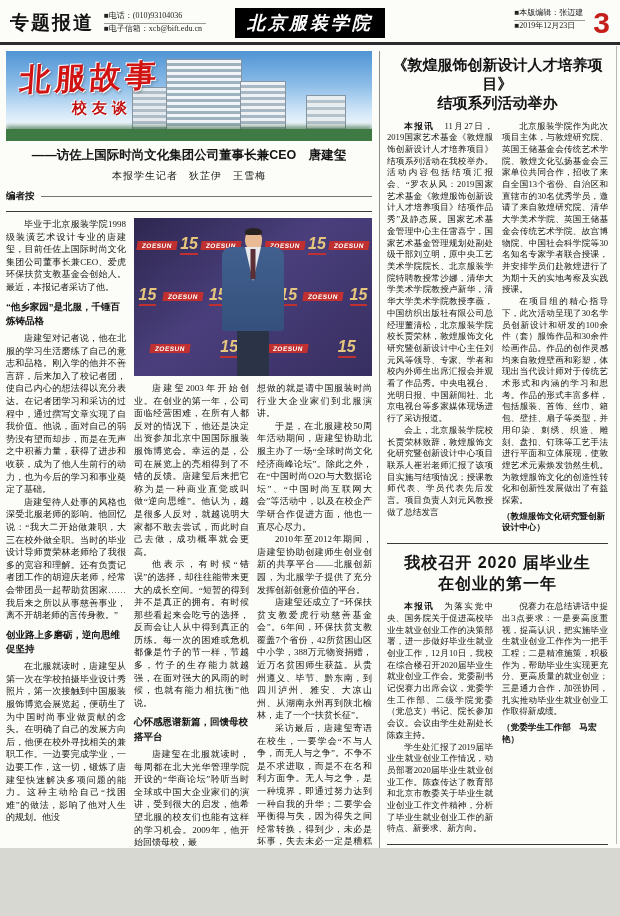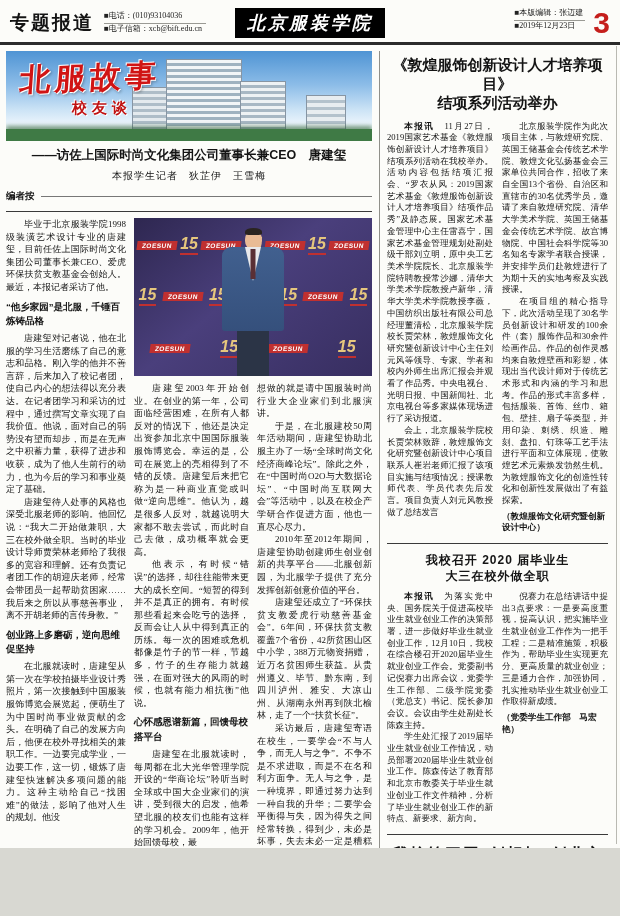--- a/index.html
+++ b/index.html
@@ -99,21 +99,21 @@
   .man-body::before { content:""; position:absolute; left:50%; top:0; transform:translateX(-50%);
                       width:16px; height:34px; background:#e8e9ec; clip-path:polygon(0 0,100% 0,50% 100%); }
   .man-body::after { content:""; position:absolute; left:50%; top:2px; transform:translateX(-50%);
                      width:5px; height:30px; background:#5a2f35; }
   .man-legs { width:32px; height:46px; background:#2b3446; margin:0 auto; }
 
   
   .r-article { padding:2px 0 4px; }
   .r-title { text-align:center; font-weight:bold; line-height:1.28; margin:3px 0 7px; }
   .r-title.serif { font-size:15px; }
-  .r-title.sans { font-family:"Liberation Sans","DejaVu Sans",sans-serif; font-size:12px; letter-spacing:1px; }
+  .r-title.sans { font-family:"Liberation Sans","DejaVu Sans",sans-serif; font-size:16px; letter-spacing:1px; }
   .r-title.sans.smaller { font-size:16.5px; }
   .r-cols { display:flex; gap:9px; }
   .r-col { flex:1; min-width:0; font-size:8.6px; line-height:11.7px; text-align:justify; }
   .r-rule { border-top:1.5px solid #3a3a3a; margin:5px 0 4px; }
 </style>
 </head>
 <body>
 
 <div class="page">
 
@@ -232,21 +232,21 @@
               <p class="para attr-line">（敦煌服饰文化研究暨创新设计中心）</p>
             </div>
         </div>
       </div>
 
       <div class="r-rule"></div>
 
       <div class="r-article">
         <div class="r-title sans">
           <span>我校召开 2020 届毕业生</span><br>
-          <span>大三在校外做全职</span>
+          <span>在创业的第一年</span>
         </div>
         <div class="r-cols">
           <div class="r-col">
               <p class="para"><b class="lead">本报讯</b>　为落实党中央、国务院关于促进高校毕业生就业创业工作的决策部署，进一步做好毕业生就业创业工作，12月10日，我校在综合楼召开2020届毕业生就业创业工作会。党委副书记倪赛力出席会议，党委学生工作部、二级学院党委（党总支）书记、院长参加会议。会议由学生处副处长陈森主持。</p>
               <p class="para">学生处汇报了2019届毕业生就业创业工作情况，动员部署2020届毕业生就业创业工作。陈森传达了教育部和北京市教委关于毕业生就业创业工作文件精神，分析了毕业生就业创业工作的新特点、新要求、新方向。</p>
             </div>
           <div class="r-col">
               <p class="para">倪赛力在总结讲话中提出3点要求：一是要高度重视，提高认识，把实施毕业生就业创业工作作为一把手工程；二是精准施策，积极作为，帮助毕业生实现更充分、更高质量的就业创业；三是通力合作，加强协同，扎实推动毕业生就业创业工作取得新成绩。</p>
               <p class="para attr-line">（党委学生工作部　马宏艳）</p>
             </div>

